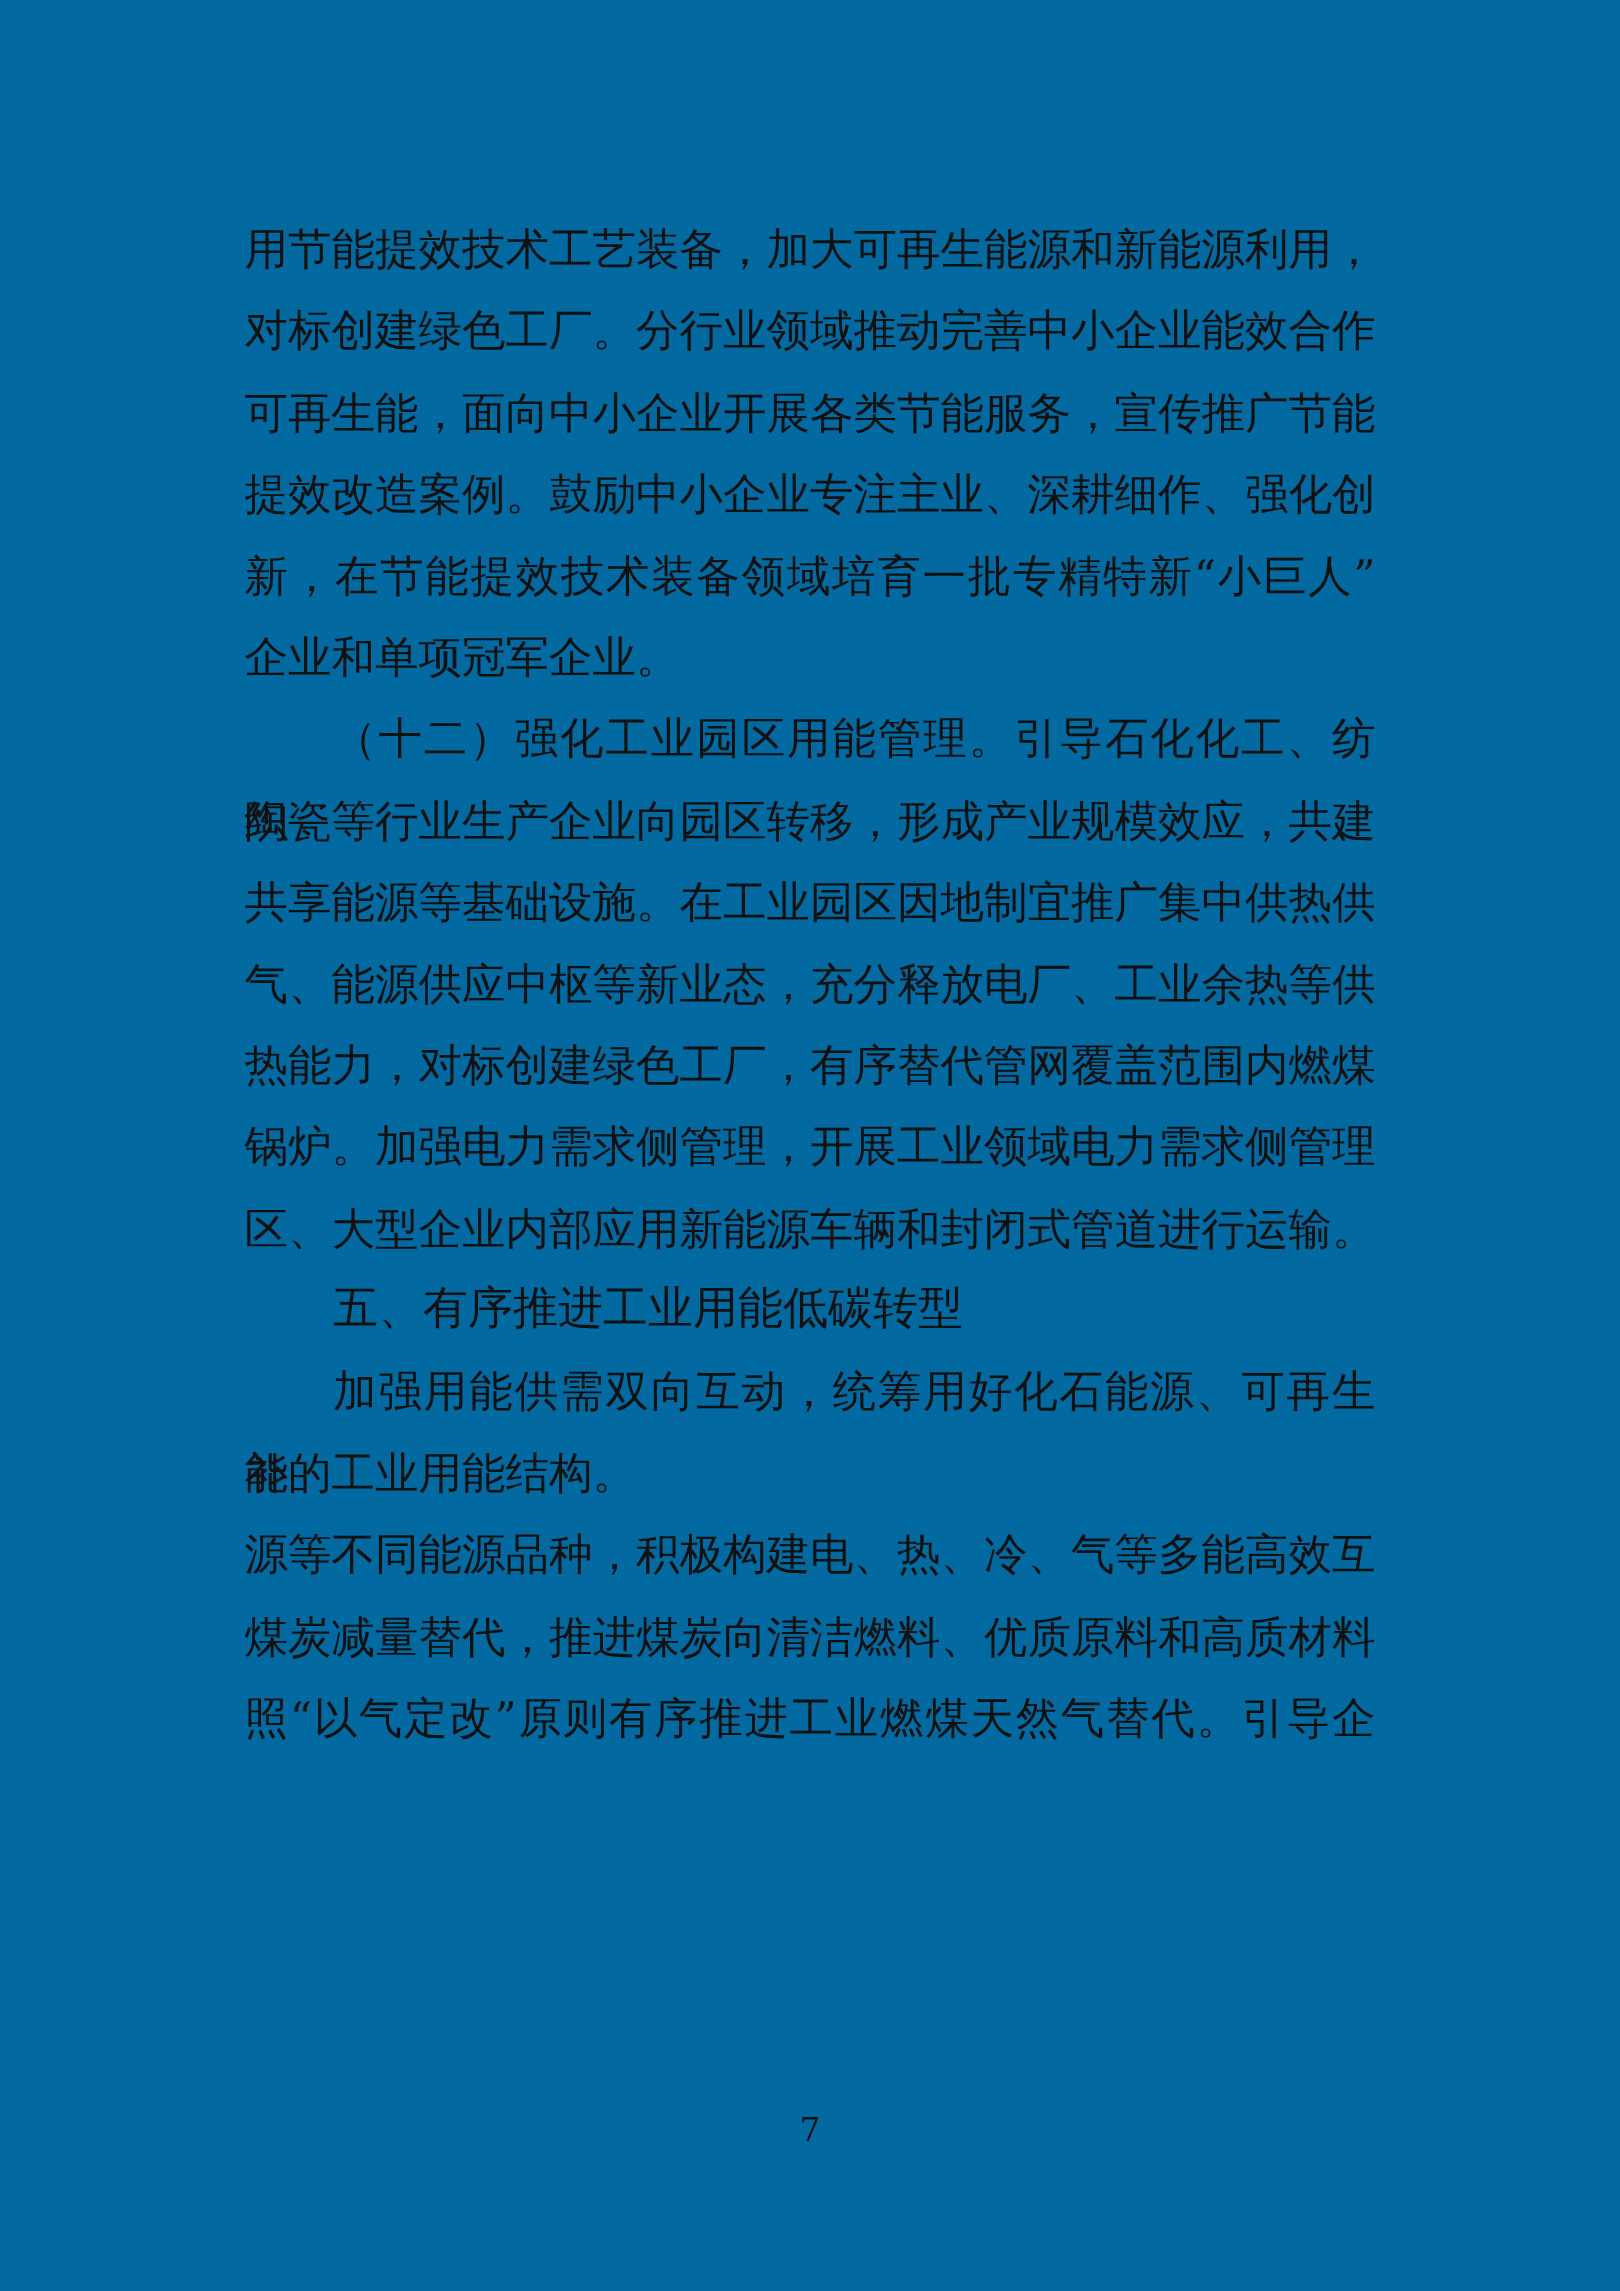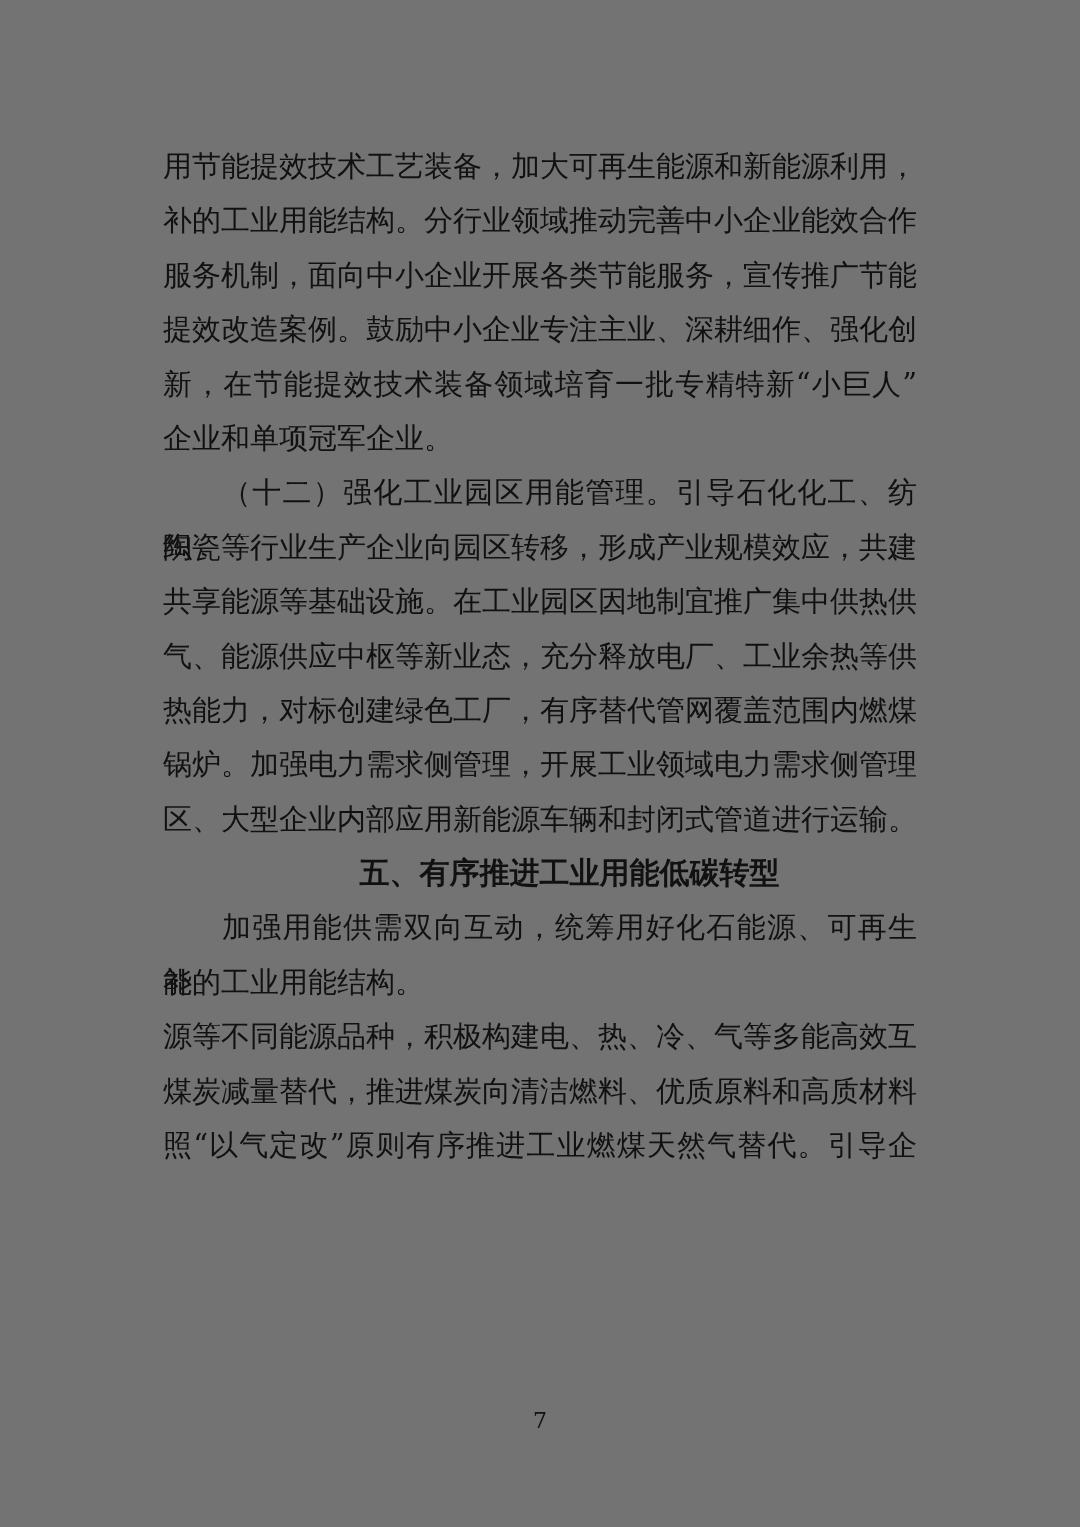--- a/index.html
+++ b/index.html
@@ -12,21 +12,21 @@
     height: 1527px;
     position: relative;
     font-family: "DejaVu Serif", "Liberation Serif", serif;
     color: #111111;
   }
   .sheet {
     position: absolute;
     left: 0; top: 0;
     width: 1080px;
     height: 1527px;
-    background: #737373;
+    background: #0369a1;
     overflow: hidden;
   }
   .textblock {
     position: absolute;
     left: 163px;
     top: 139px;
     width: 754px;
   }
   .line {
     font-size: 29px;
@@ -40,44 +40,43 @@
     text-align-last: justify;
   }
   .indent {
     text-indent: 59px;
   }
   .b {
     font-weight: 400;
   }
   .heading {
     font-family: "DejaVu Sans", "Liberation Sans", sans-serif;
-    font-weight: 700;
+    font-weight: 400;
     font-size: 30px;
-    text-align: center;
   }
   .pagenum {
     position: absolute;
     top: 1408px;
     left: 0;
     width: 1080px;
     text-align: center;
     font-size: 22px;
     font-family: "DejaVu Serif", "Liberation Serif", serif;
     color: #111111;
   }
 </style>
 </head>
 <body>
 
 <div class="sheet">
   <div class="textblock">
 
     <div class="line just"><span>用节能提效技术工艺装备，加大可再生能源和新能源利用，</span></div>
-    <div class="line just"><span>补的工业用能结构。分行业领域推动完善中小企业能效合作</span></div>
-    <div class="line just"><span>服务机制，面向中小企业开展各类节能服务，宣传推广节能</span></div>
+    <div class="line just"><span>对标创建绿色工厂。分行业领域推动完善中小企业能效合作</span></div>
+    <div class="line just"><span>可再生能，面向中小企业开展各类节能服务，宣传推广节能</span></div>
     <div class="line just"><span>提效改造案例。鼓励中小企业专注主业、深耕细作、强化创</span></div>
     <div class="line just"><span>新，在节能提效技术装备领域培育一批专精特新“小巨人”</span></div>
     <div class="line"><span>企业和单项冠军企业。</span></div>
 
     <div class="line just indent"><span class="b">（十二）强化工业园区用能管理。</span><span>引导石化化工、纺织、</span></div>
     <div class="line just"><span>陶瓷等行业生产企业向园区转移，形成产业规模效应，共建</span></div>
     <div class="line just"><span>共享能源等基础设施。在工业园区因地制宜推广集中供热供</span></div>
     <div class="line just"><span>气、能源供应中枢等新业态，充分释放电厂、工业余热等供</span></div>
     <div class="line just"><span>热能力，对标创建绿色工厂，有序替代管网覆盖范围内燃煤</span></div>
     <div class="line just"><span>锅炉。加强电力需求侧管理，开展工业领域电力需求侧管理</span></div>

